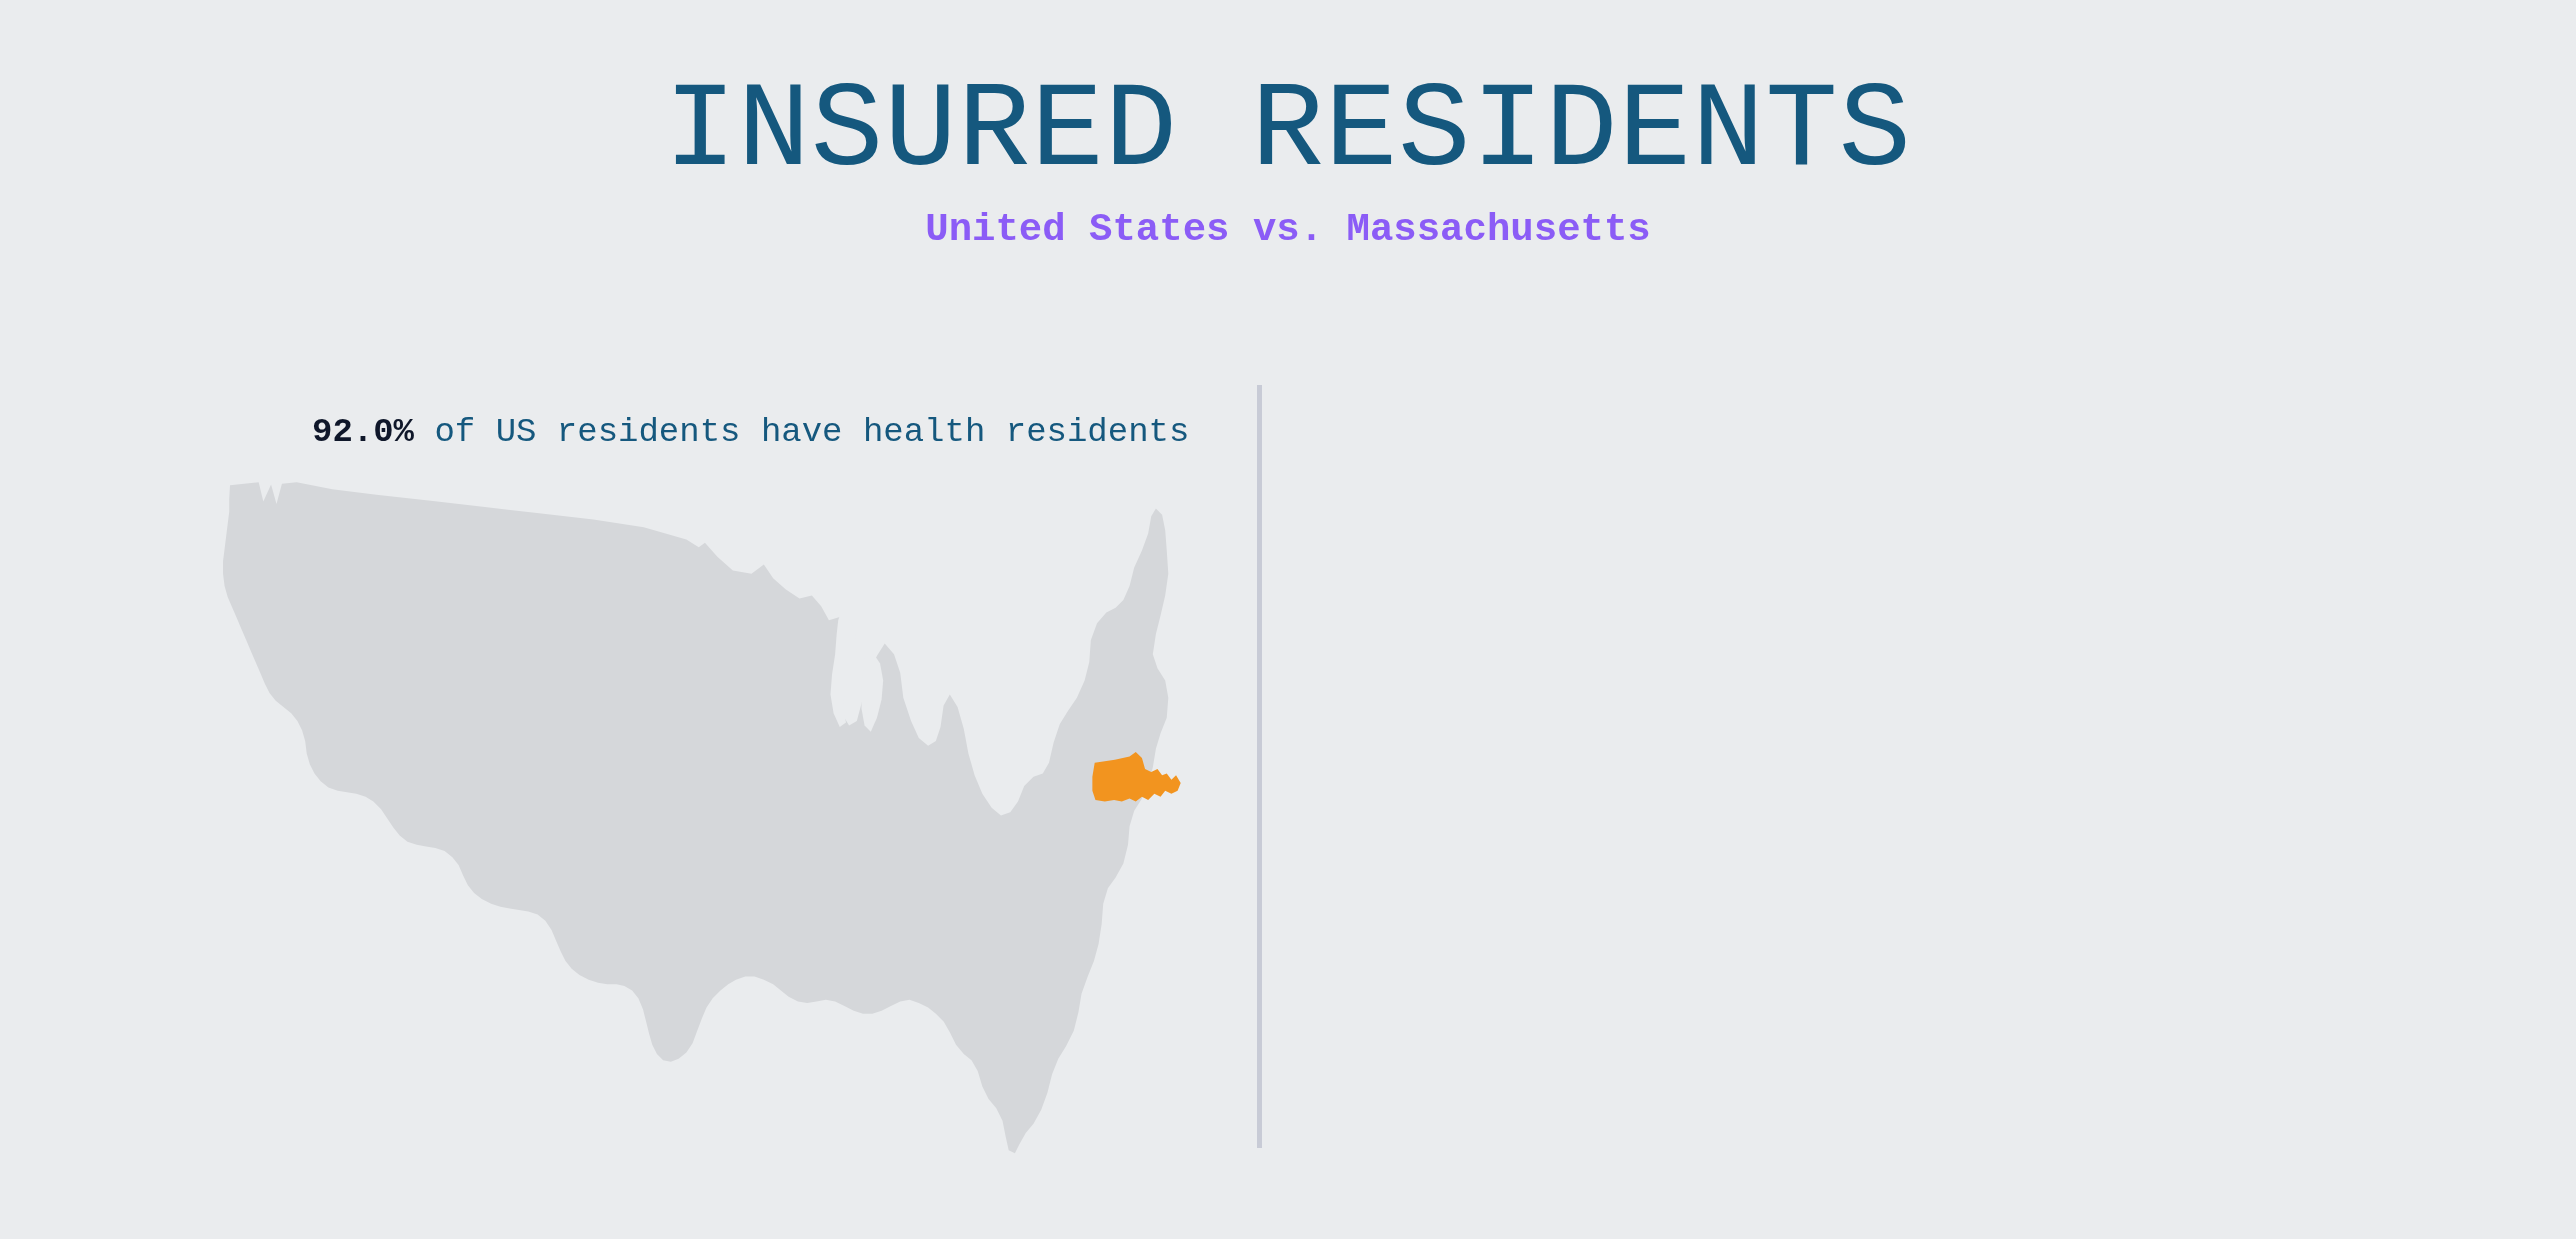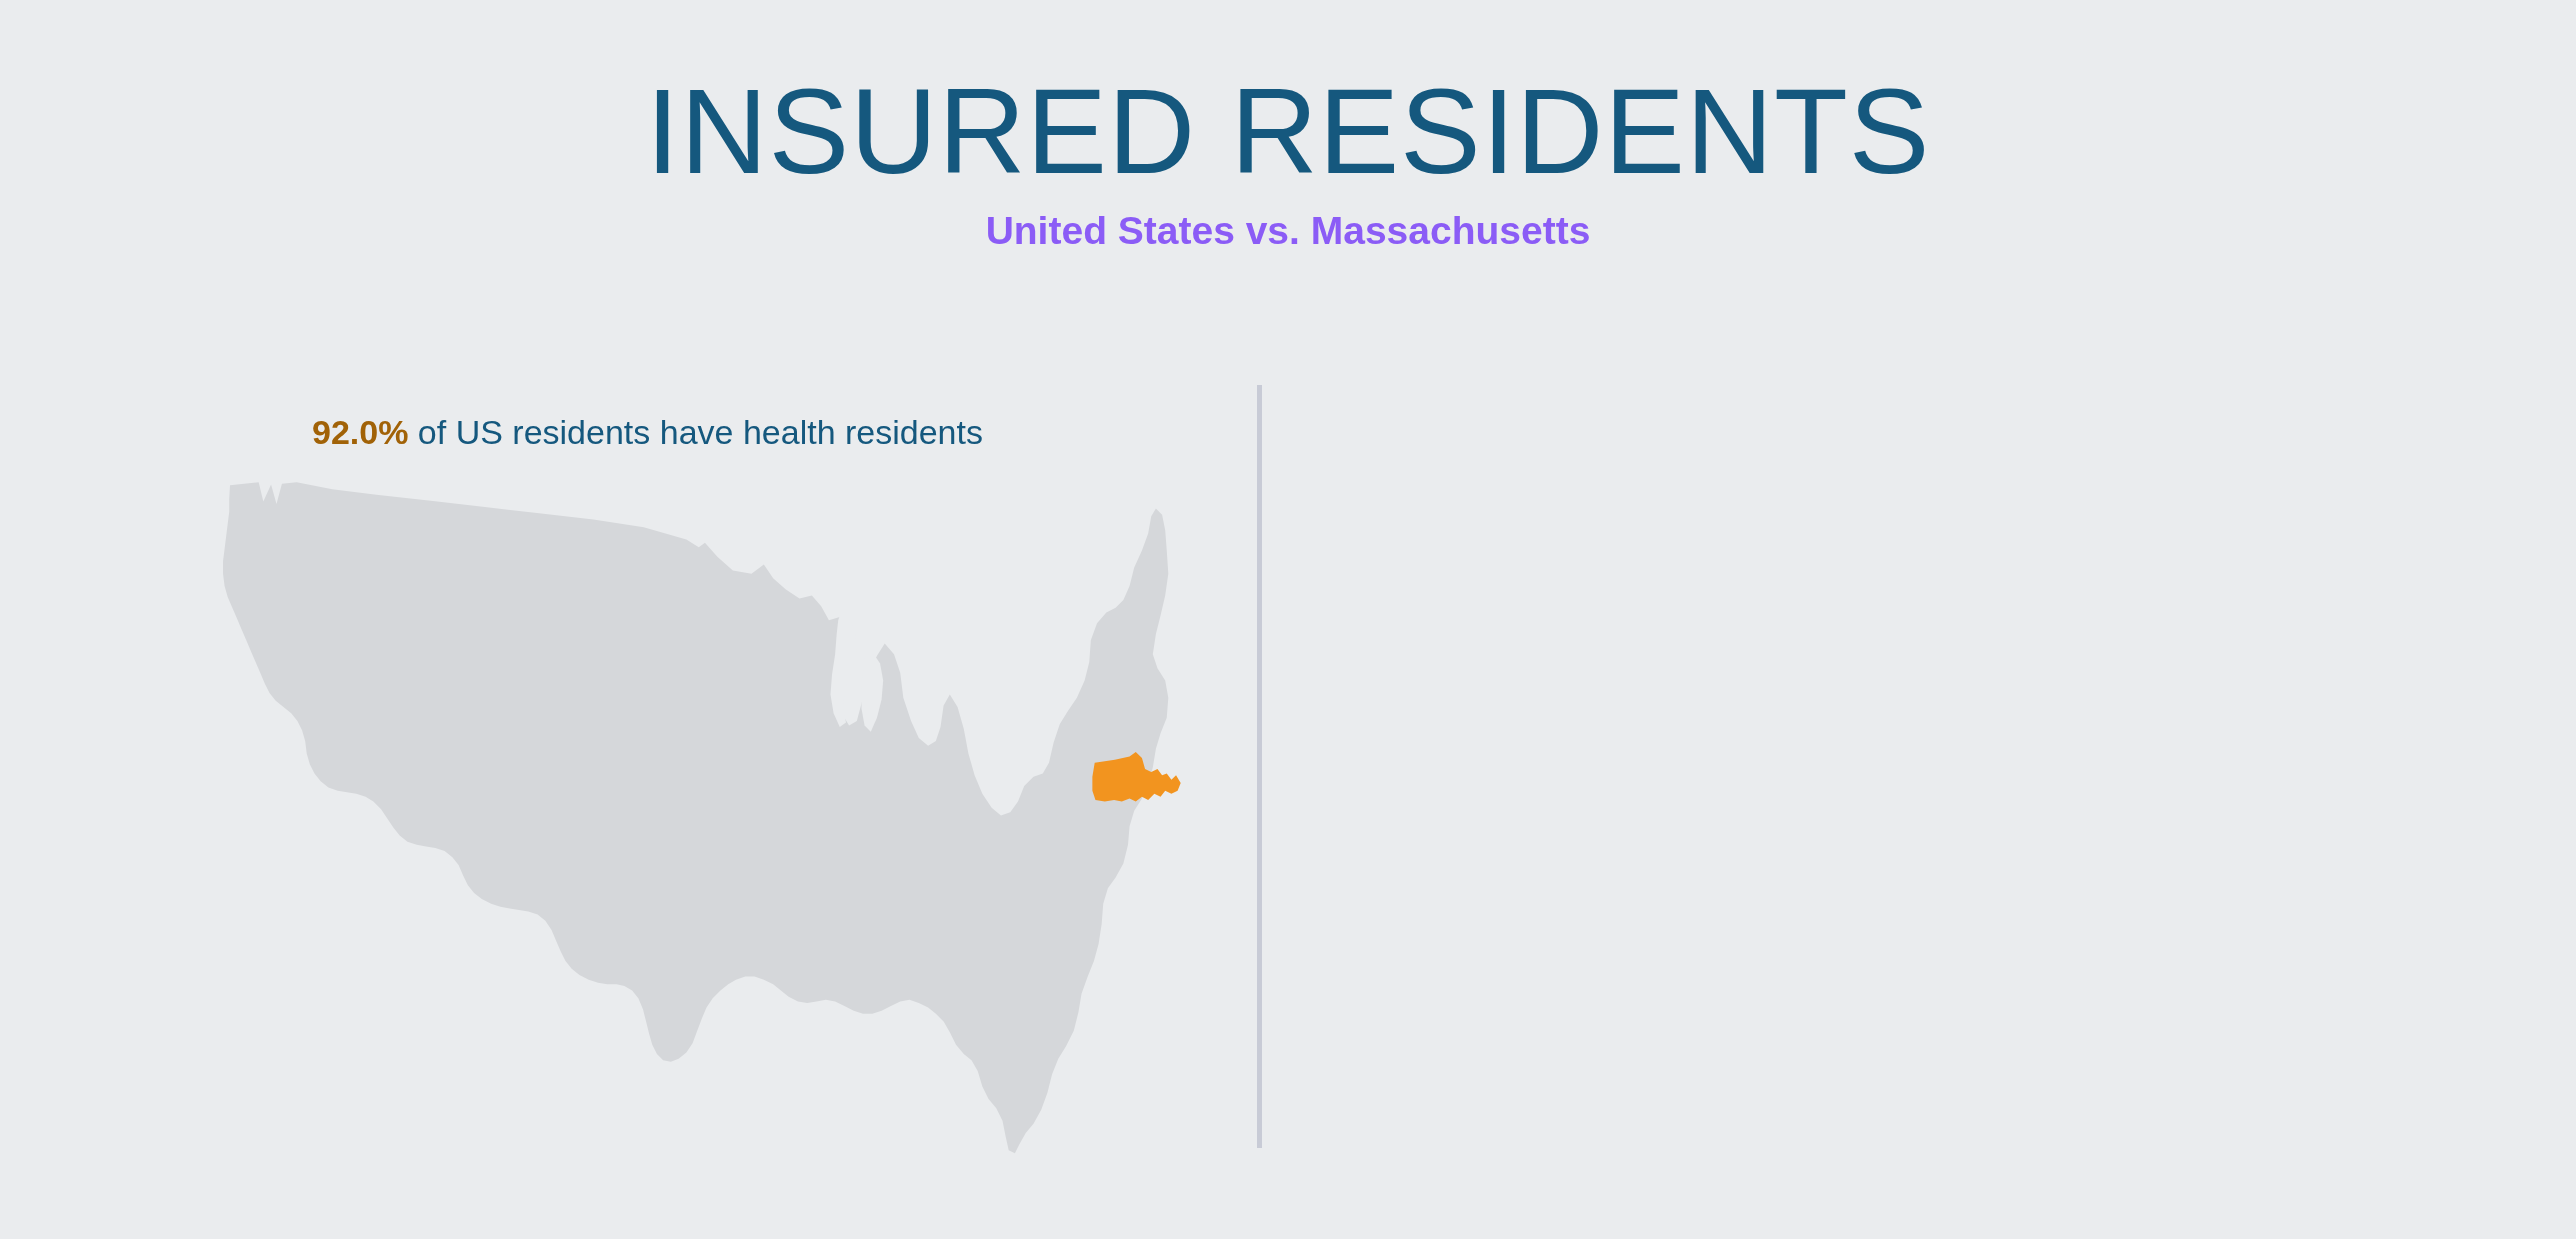--- a/index.html
+++ b/index.html
@@ -6,21 +6,21 @@
     margin: 0;
     padding: 0;
     background: #eaecee;
   }
   #page {
     position: relative;
     width: 2576px;
     height: 1240px;
     background: #eaecee;
     overflow: hidden;
-    font-family: Liberation Sans, sans-serif;
+    font-family: Liberation Mono, monospace;
   }
 
   
   #header {
     position: absolute;
     left: 0;
     top: 0;
     width: 2576px;
     text-align: center;
   }
@@ -68,21 +68,21 @@
     line-height: 1;
     white-space: nowrap;
     color: #15587e;
     font-weight: 400;
   }
   #us-stat-line { left: 312px; top: 415px; }
 
   .stat-pct {
     font-weight: 700;
   }
-  #us-stat-pct { color: #a16207; }
+  #us-stat-pct { color: #0f172a; }
 
   
   #us-map-wrap {
     position: absolute;
     left: 144px;
     top: 465px;
     width: 1046px;
     height: 690px;
   }
 </style>

